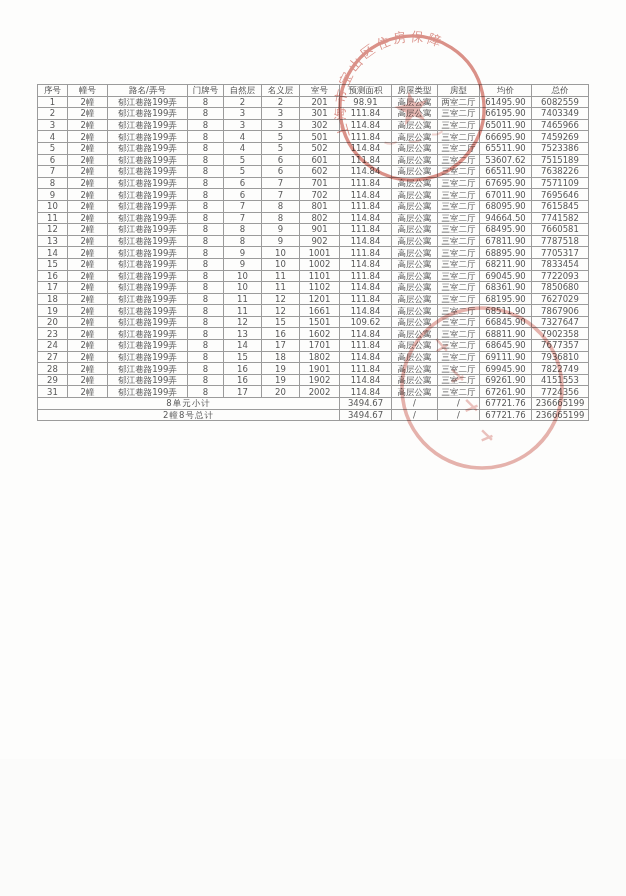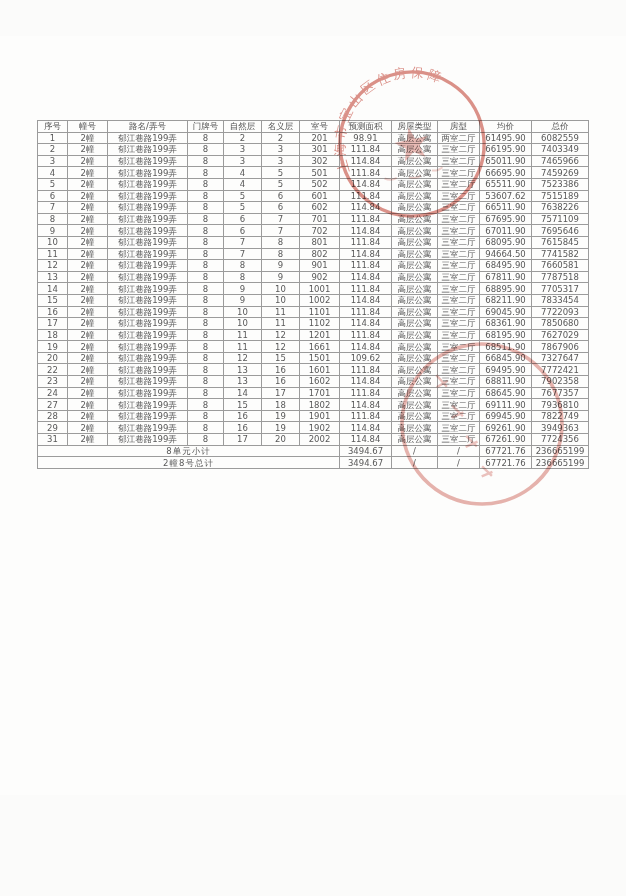--- a/index.html
+++ b/index.html
@@ -1,21 +1,21 @@
 <!DOCTYPE html>
 <html><head>
 <meta charset="utf-8">
 <style>
   html,body{margin:0;padding:0;}
   body{
     width:626px;height:896px;position:relative;overflow:hidden;
     background:#fbfbfa;
     font-family:"DejaVu Sans",sans-serif;
   }
-  .page{position:absolute;left:0;top:0;width:626px;height:759px;background:#fdfdfc;margin-top:36px;}
+  .page{position:absolute;left:0;top:0;width:626px;height:759px;background:#fdfdfc;}
   table.price-table{
     position:absolute;left:37px;top:84px;width:551px;
     border-collapse:collapse;table-layout:fixed;
   }
   .price-table th,.price-table td{
     border:1px solid #9b9b9b;
     padding:0 1px;height:10.6px;
     font-size:8.5px;line-height:10px;font-weight:normal;
     color:#585858;text-align:center;
     white-space:nowrap;overflow:hidden;
@@ -336,34 +336,20 @@
           <td>12</td>
           <td>15</td>
           <td>1501</td>
           <td>109.62</td>
           <td>高层公寓</td>
           <td>三室二厅</td>
           <td>66845.90</td>
           <td>7327647</td>
         </tr>
         <tr>
-          <td>22</td>
-          <td>2幢</td>
-          <td>郁江巷路199弄</td>
-          <td>8</td>
-          <td>13</td>
-          <td>16</td>
-          <td>1601</td>
-          <td>111.84</td>
-          <td>高层公寓</td>
-          <td>三室二厅</td>
-          <td>69495.90</td>
-          <td>7772421</td>
-        </tr>
-        <tr>
           <td>23</td>
           <td>2幢</td>
           <td>郁江巷路199弄</td>
           <td>8</td>
           <td>13</td>
           <td>16</td>
           <td>1602</td>
           <td>114.84</td>
           <td>高层公寓</td>
           <td>三室二厅</td>
@@ -417,21 +403,21 @@
           <td>2幢</td>
           <td>郁江巷路199弄</td>
           <td>8</td>
           <td>16</td>
           <td>19</td>
           <td>1902</td>
           <td>114.84</td>
           <td>高层公寓</td>
           <td>三室二厅</td>
           <td>69261.90</td>
-          <td>3949363</td>
+          <td>4151553</td>
         </tr>
         <tr>
           <td>31</td>
           <td>2幢</td>
           <td>郁江巷路199弄</td>
           <td>8</td>
           <td>17</td>
           <td>20</td>
           <td>2002</td>
           <td>114.84</td>

